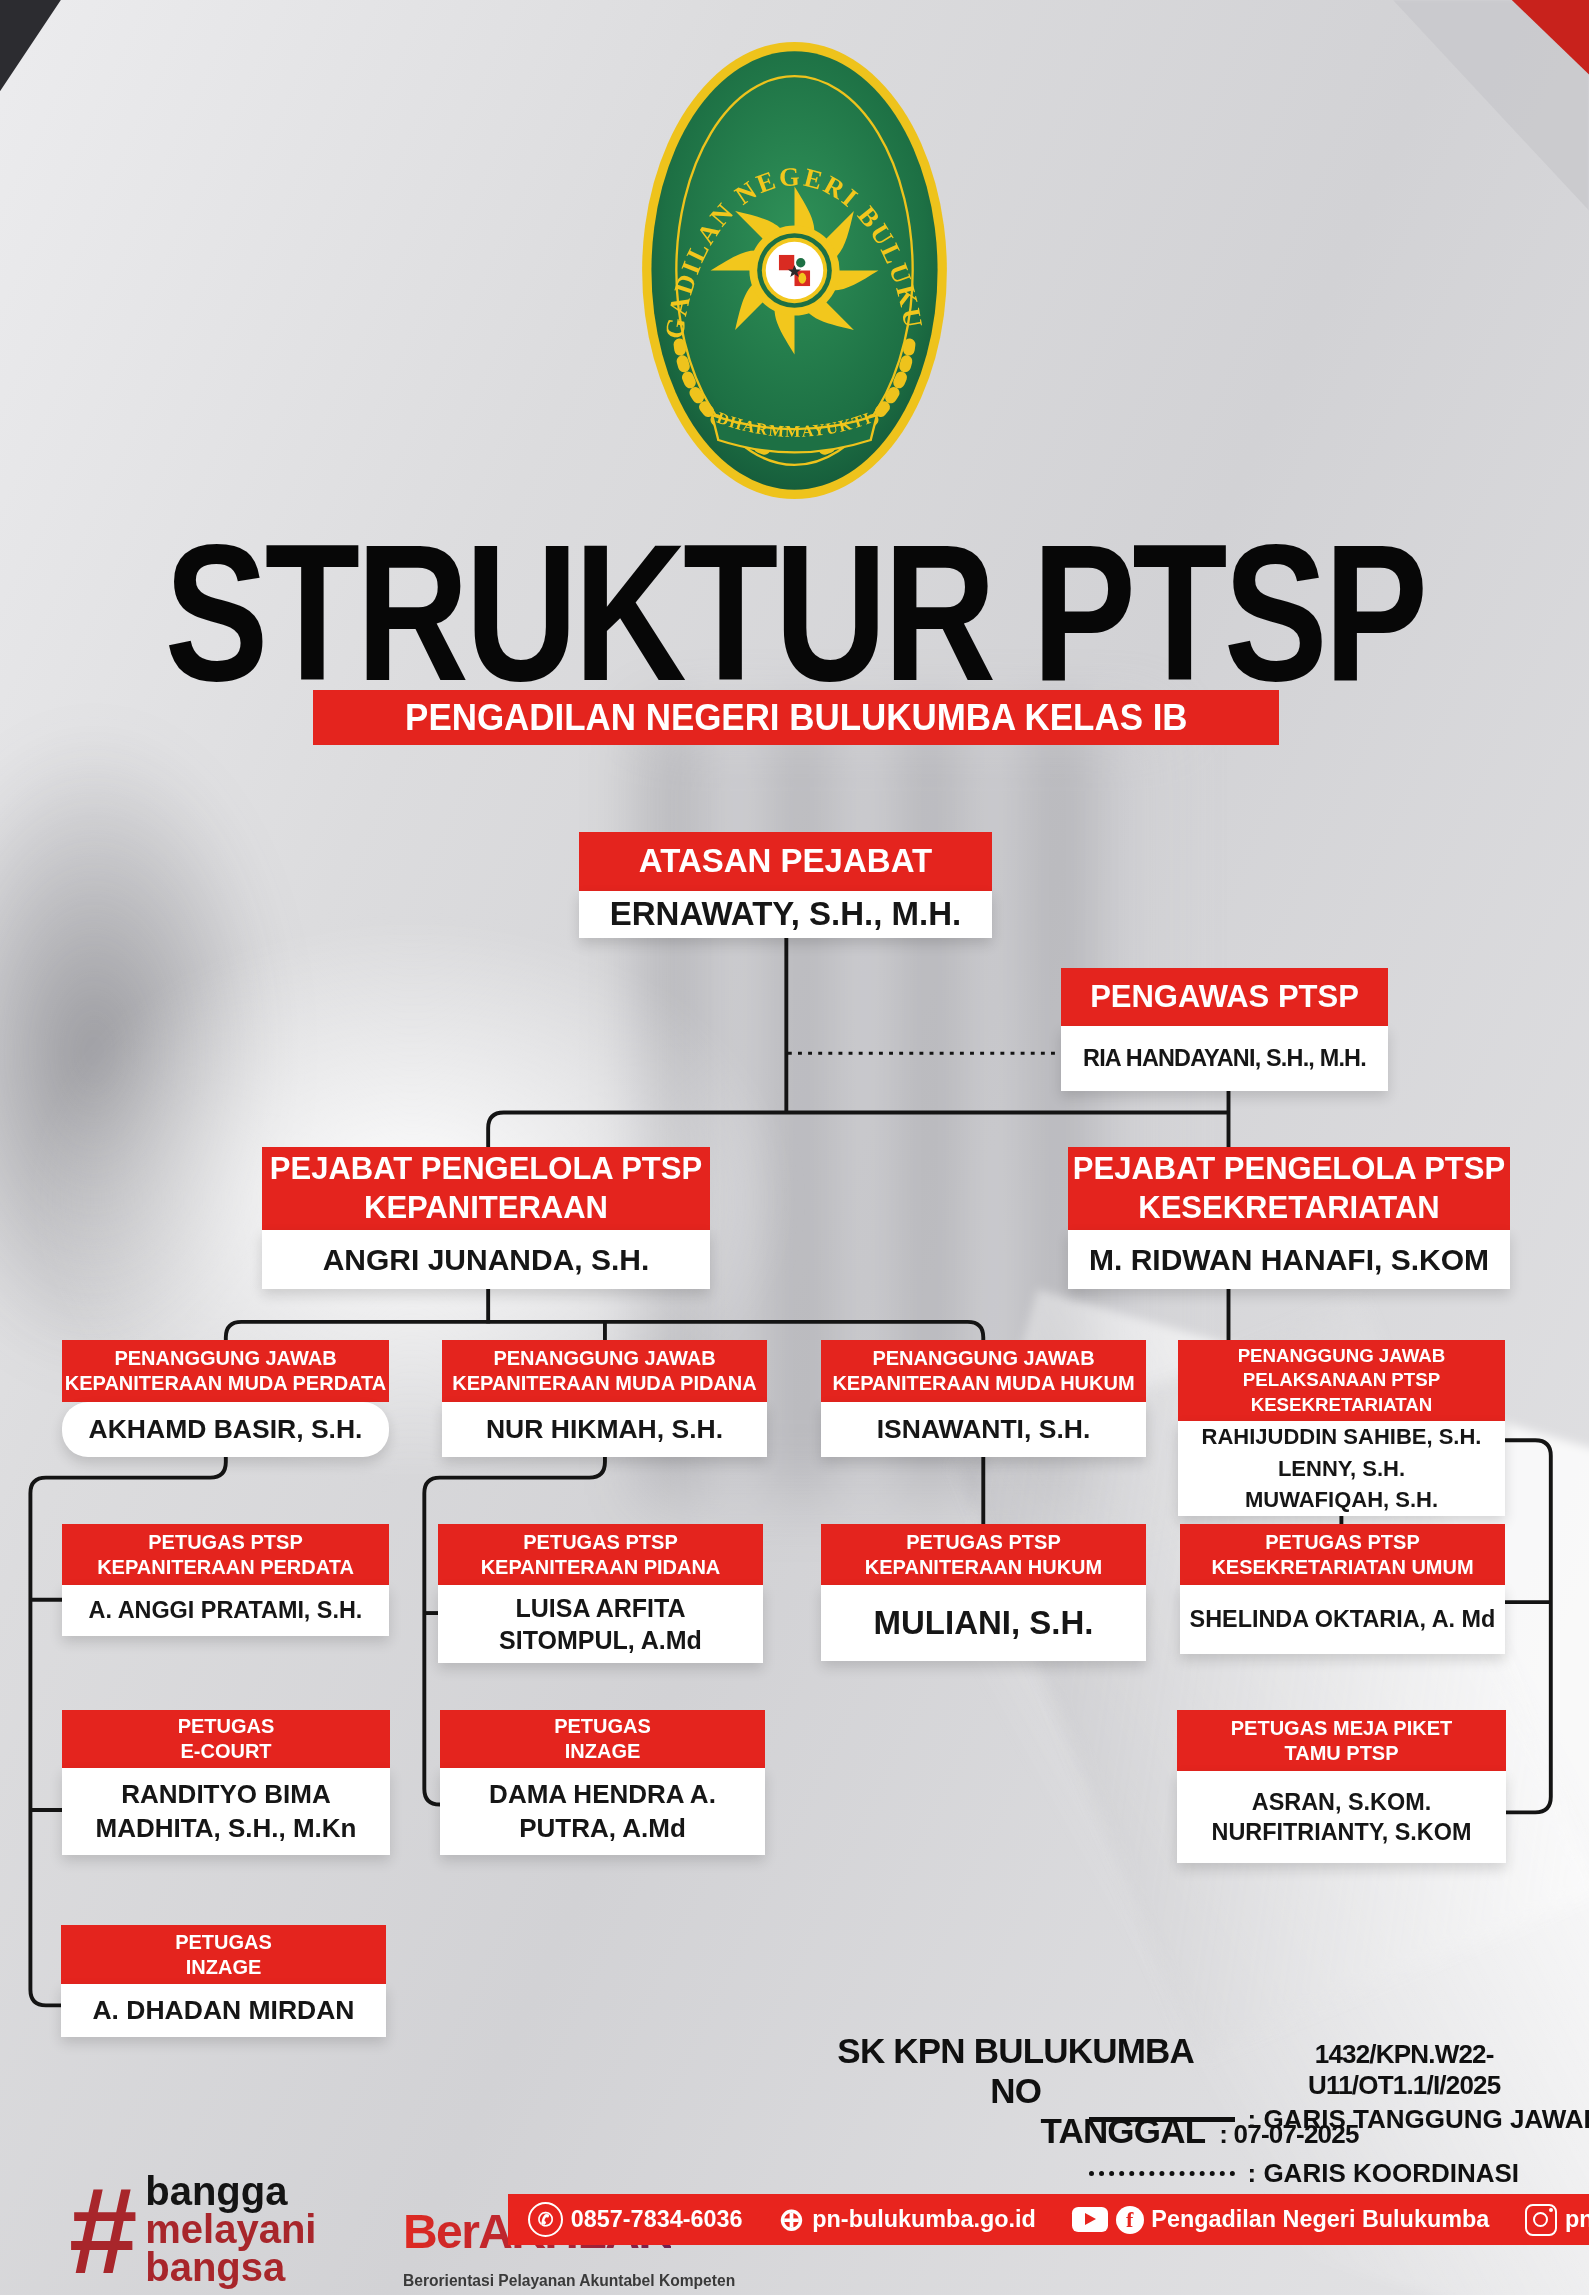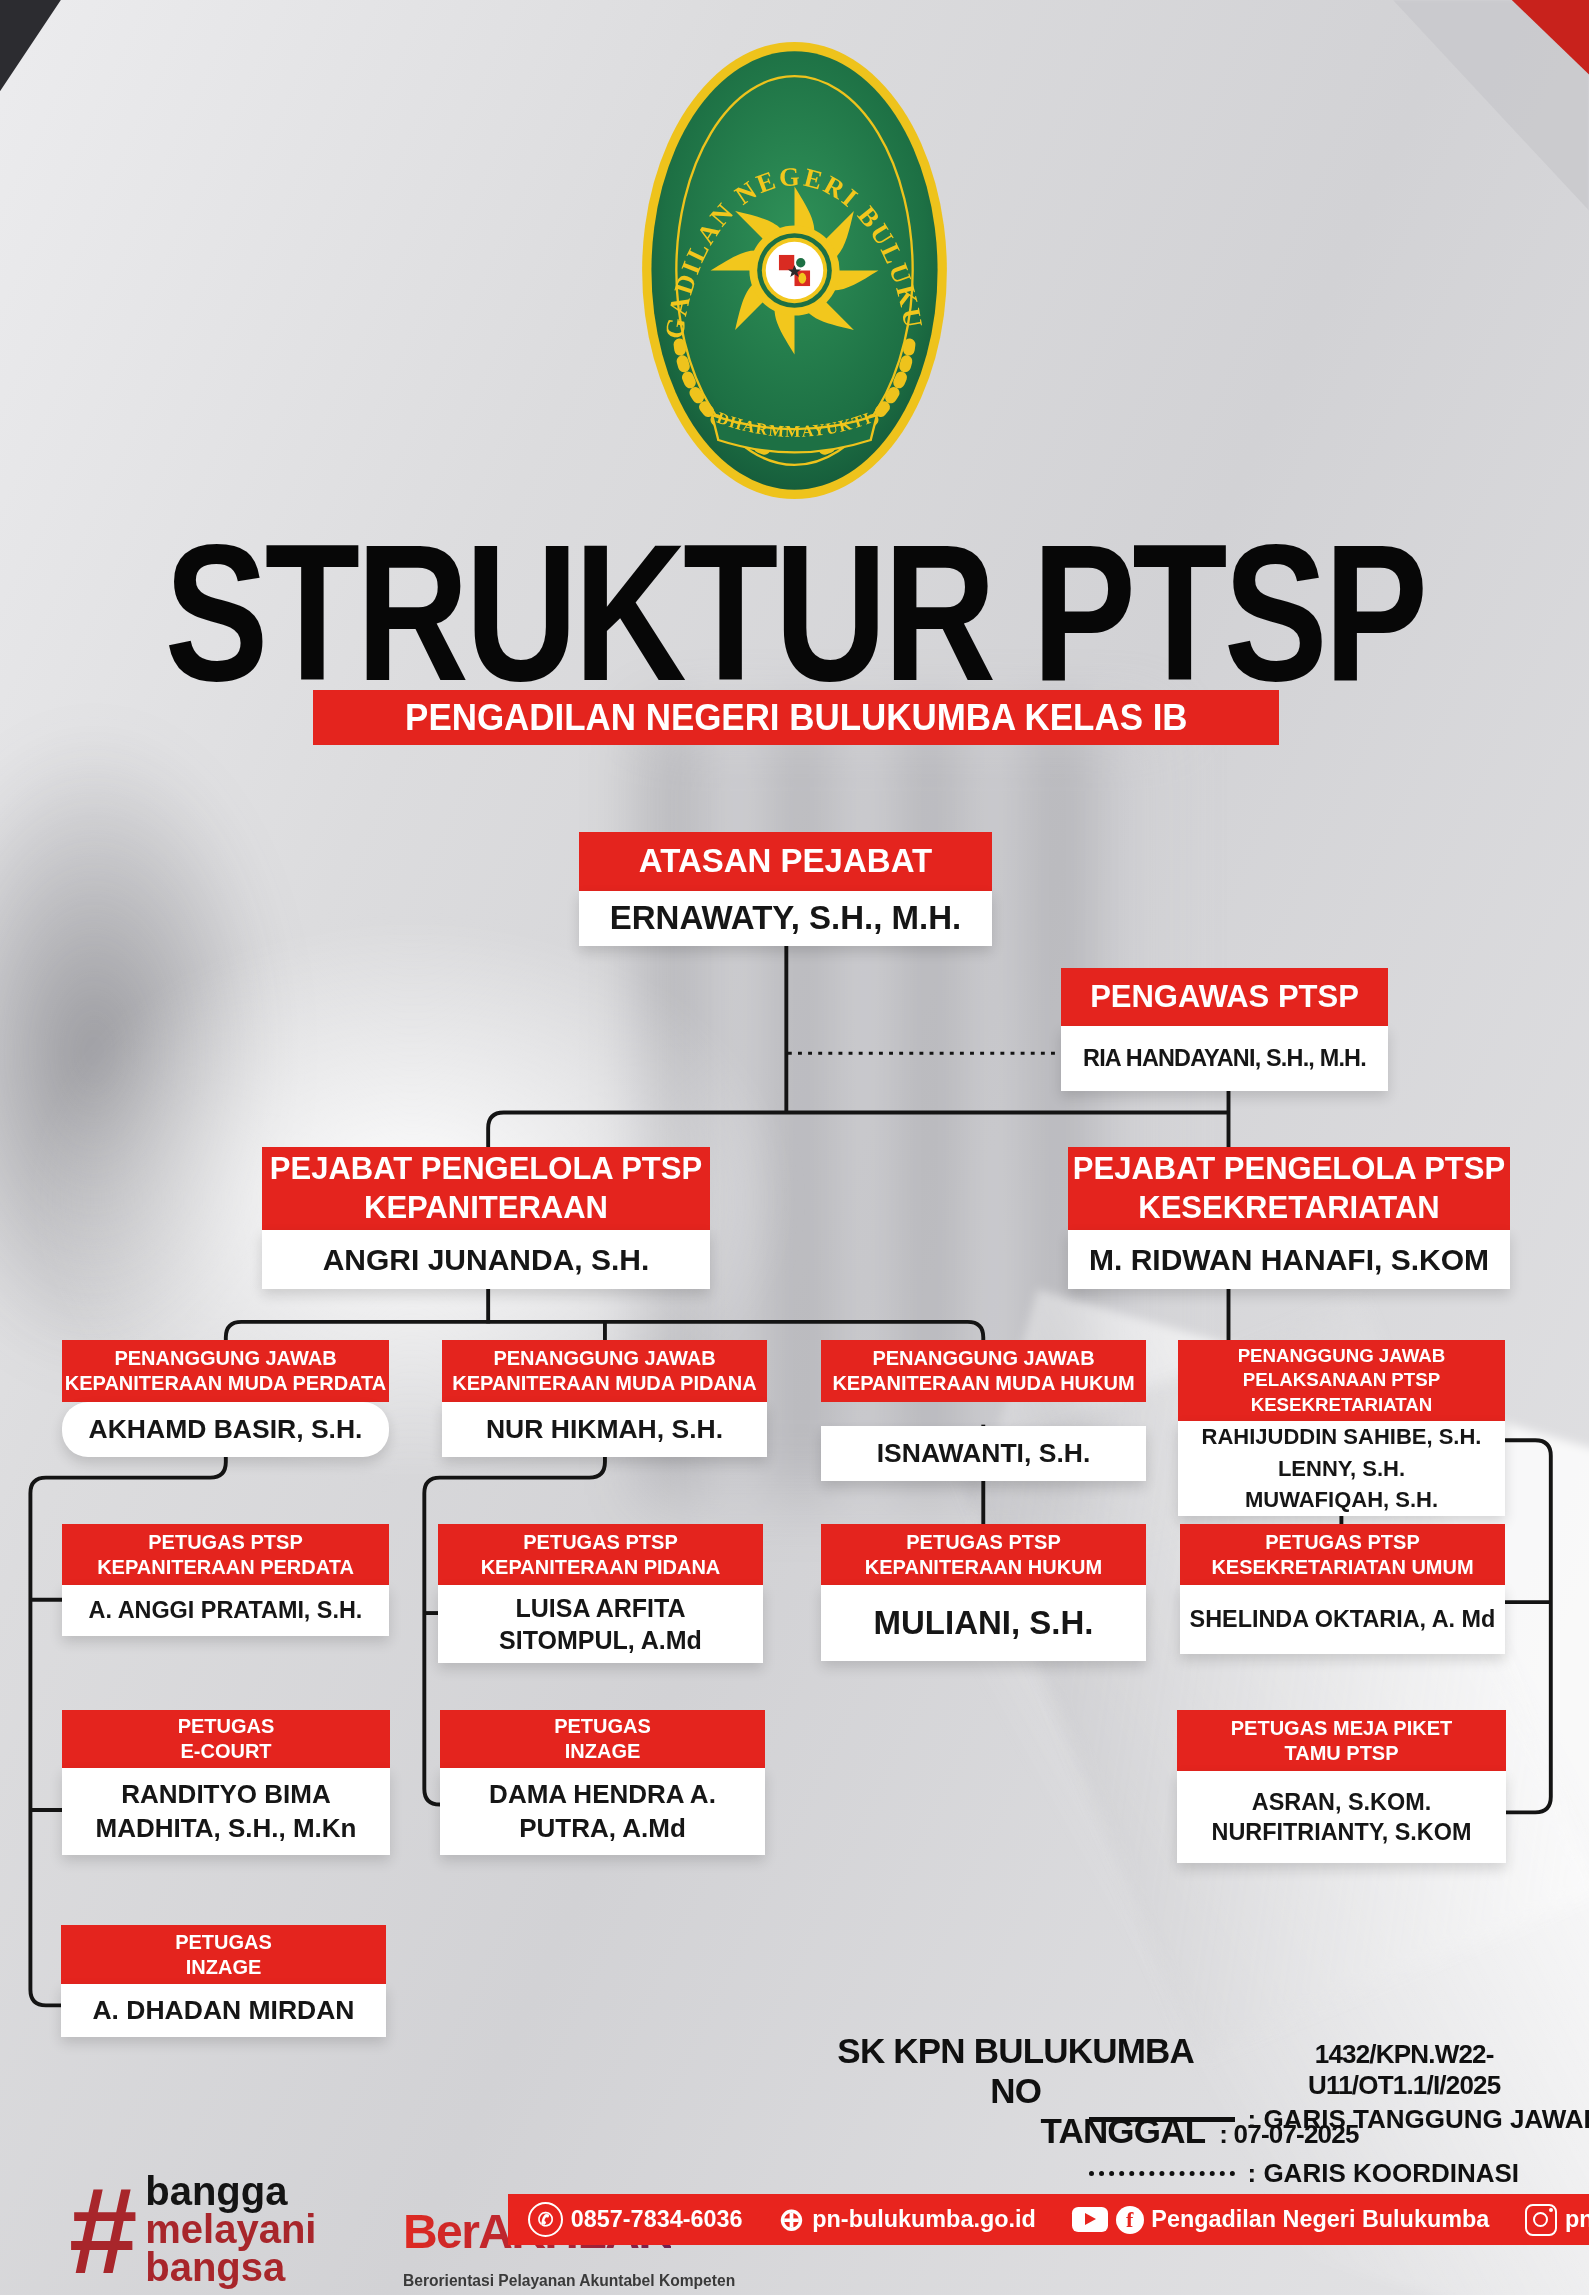--- a/index.html
+++ b/index.html
@@ -179,21 +179,21 @@
     <path d="M1900 1850 H1972 Q1992 1850 1992 1870 V2308 Q1992 2328 1972 2328 H1930"></path>
     <path d="M1992 2058 H1930"></path>
   </g>
   <path d="M1012 1353 H1370" stroke="#141414" stroke-width="4" stroke-dasharray="5 8" fill="none"></path>
 </svg>
 
 <div class="node" style="left:579px;top:832px;width:413px;">
   <div class="hd" style="height:59px;font-size:33px;">
       <span>ATASAN PEJABAT</span>
     </div>
-  <div class="bd" style="height:55px;font-size:33px;">
+  <div class="bd" style="height:47px;font-size:33px;">
       <span>ERNAWATY, S.H., M.H.</span>
     </div>
 </div>
 
 <div class="node" style="left:1061px;top:968px;width:327px;">
   <div class="hd" style="height:58px;font-size:31px;">
       <span>PENGAWAS PTSP</span>
     </div>
   <div class="bd" style="height:65px;font-size:23.4px;letter-spacing:-0.8px;">
       <span>RIA HANDAYANI, S.H., M.H.</span>
@@ -238,21 +238,21 @@
   <div class="bd" style="height:55px;font-size:26.5px;">
       <span>NUR HIKMAH, S.H.</span>
     </div>
 </div>
 
 <div class="node" style="left:821px;top:1340px;width:325px;">
   <div class="hd" style="height:62px;font-size:20px;">
     <span>PENANGGUNG JAWAB</span>
     <span>KEPANITERAAN MUDA HUKUM</span>
   </div>
-  <div class="bd" style="height:55px;font-size:26.5px;margin-top:24px;">
+  <div class="bd" style="height:55px;font-size:26.5px;">
       <span>ISNAWANTI, S.H.</span>
     </div>
 </div>
 
 <div class="node" style="left:1178px;top:1340px;width:327px;">
   <div class="hd" style="height:81px;font-size:18.7px;line-height:1.3;">
     <span>PENANGGUNG JAWAB</span>
     <span>PELAKSANAAN PTSP</span>
     <span>KESEKRETARIATAN</span>
   </div>

